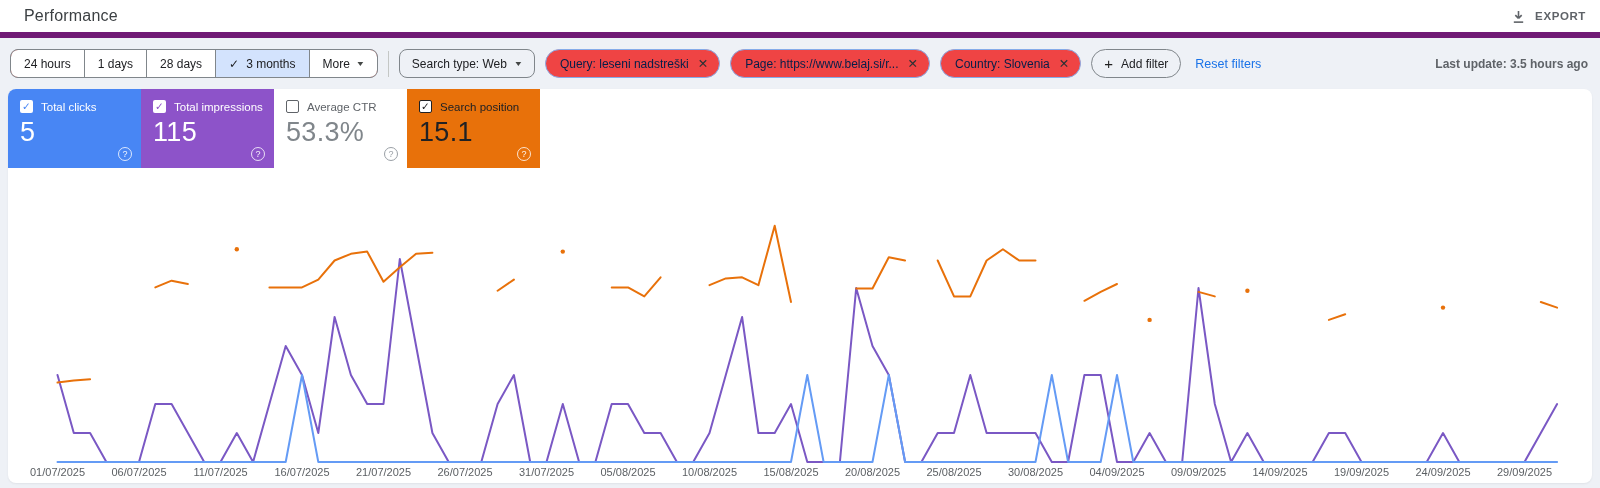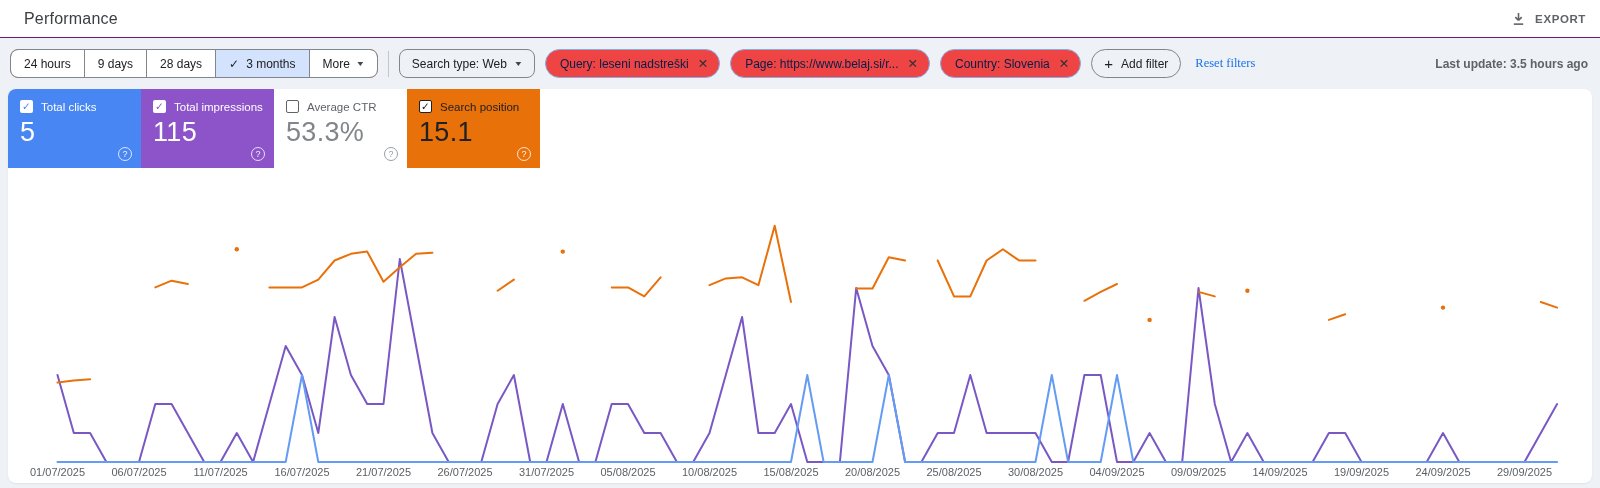--- a/index.html
+++ b/index.html
@@ -6,21 +6,21 @@
   html, body { width: 1600px; height: 488px; overflow: hidden; }
   body {
     font-family: "Liberation Sans", "DejaVu Sans", sans-serif;
     background: #eef1f6;
     color: #202124;
   }
   button, a { font-family: inherit; cursor: pointer; }
 
   
   .topbar {
-    height: 38px; background: #fff; border-bottom: 1px solid #701a75;
+    height: 38px; background: #fff; border-bottom: 6px solid #701a75;
     display: flex; align-items: center; justify-content: space-between;
     padding: 0 14px 0 24px;
   }
   .page-title { font-size: 16px; font-weight: 500; color: #3c4043; letter-spacing: .2px; }
   .export-btn {
     display: flex; align-items: center; gap: 9px; background: none; border: none;
     color: #5f6368; font-size: 11.5px; font-weight: 700; letter-spacing: .6px;
   }
 
   
@@ -44,21 +44,21 @@
     padding: 0 12px; font-size: 12px; color: #202124; white-space: nowrap;
   }
   .pill.round { border-radius: 16px; }
   .plus-glyph { font-size: 15px; font-weight: 400; color: #1f1f1f; }
   .chip {
     height: 29px; display: flex; align-items: center; gap: 9px;
     background: #ef4444; border: 1px solid #85abe9; border-radius: 16px;
     padding: 0 11px 0 14px; font-size: 12px; font-weight: 500; color: #041e49; white-space: nowrap;
   }
   .chip .x-glyph { font-size: 12.5px; color: #2d3135; font-weight: 400; }
-  .reset-link { font-size: 12.5px; color: #1a73e8; font-weight: 500; text-decoration: none; margin-left: 4px; font-family: Liberation Serif, serif; }
+  .reset-link { font-size: 12.5px; color: #1a73e8; font-weight: 500; text-decoration: none; margin-left: 4px; }
   .last-update { margin-left: auto; font-size: 12px; color: #5f6368; padding-right: 2px; white-space: nowrap; font-weight: bold; }
 
   
   .panel {
     margin: 0 8px; background: #fff; border-radius: 8px;
     height: 394px; box-shadow: 0 1px 2px rgba(60,64,67,.08);
   }
   .cards { display: flex; }
   .card { width: 133px; height: 79px; padding: 11px 12px; position: relative; color: #fff; }
   .card:first-child { border-top-left-radius: 8px; }
@@ -102,21 +102,21 @@
     <span>EXPORT</span>
   </button>
 </header>
 
 <div class="filterbar">
   <div class="seg">
     <button class="seg-btn">
         <span>24 hours</span>
       </button>
     <button class="seg-btn">
-        <span>9 days</span>
+        <span>1 days</span>
       </button>
     <button class="seg-btn">
         <span>28 days</span>
       </button>
     <button class="seg-btn selected">
       <span class="check-glyph">✓</span>
       <span>3 months</span>
     </button>
     <button class="seg-btn">
       <span>More</span>

